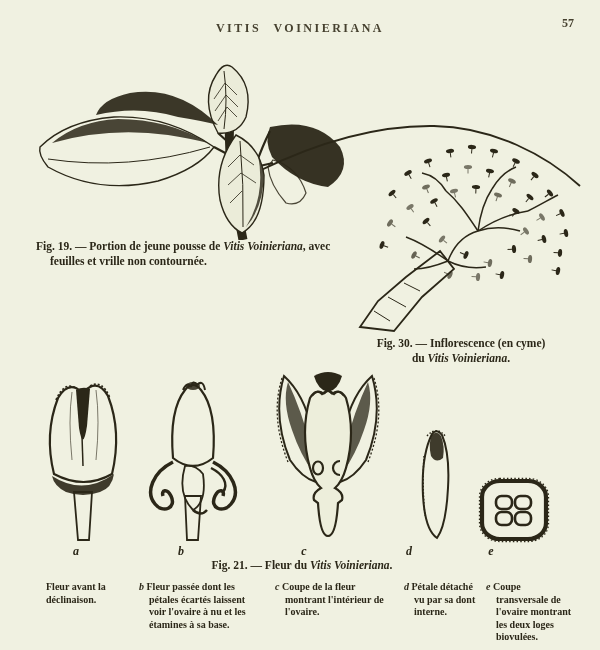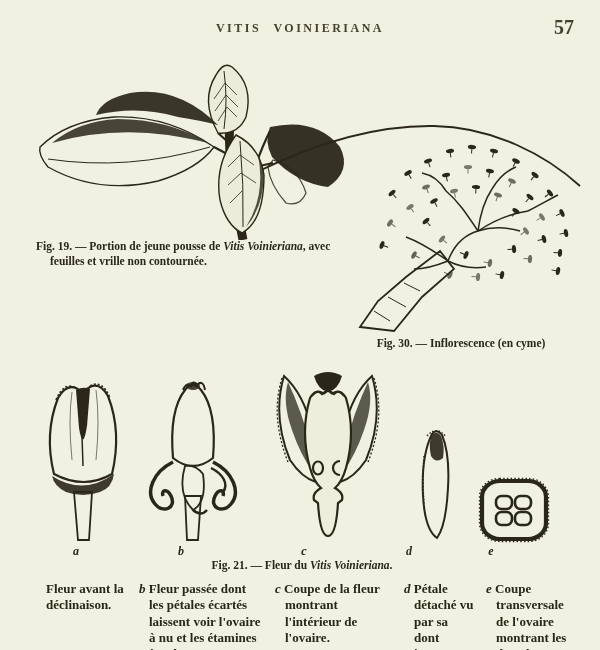--- a/index.html
+++ b/index.html
@@ -17,36 +17,36 @@
     overflow:hidden;
   }
   .abs{position:absolute;}
   
   .running-title{
     left:0;top:21px;width:600px;text-align:center;
     font-size:12px;font-weight:700;letter-spacing:2.5px;word-spacing:7px;
     color:var(--ink-soft);
   }
   .page-number{
-    right:26px;top:16px;font-size:20px;font-weight:700;color:var(--ink-soft);
+    right:26px;top:16px;font-size:12px;font-weight:700;color:var(--ink-soft);
   }
   
   .figcap{font-size:11.5px;font-weight:700;line-height:1.28;color:var(--ink);}
   .cap19{left:36px;top:239px;width:296px;padding-left:14px;text-indent:-14px;}
   .cap20{left:338px;top:336px;width:246px;text-align:center;}
   .cap21{left:0;top:558px;width:572px;text-align:center;margin-left:16px;}
   .species{font-style:italic;}
   
   .flabel{
     top:544px;font-size:12px;font-style:italic;font-weight:600;
     transform:translateX(-50%);color:var(--ink);
   }
   
   .subcap{
-    top:581px;font-size:13px;font-weight:700;line-height:1.25;
+    top:581px;font-size:10px;font-weight:700;line-height:1.25;
     color:var(--ink);padding-left:10px;text-indent:-10px;
   }
   .subcap .letr{font-style:italic;font-weight:700;}
   .subcap.noindent{padding-left:0;text-indent:0;}
   
   .s{stroke:var(--ink);fill:none;}
   .f{fill:var(--ink);}
   .leaf-light{fill:#ebecd9;stroke:var(--ink);}
   .flask{fill:#edeedb;stroke:var(--ink);}
   svg{display:block;}
@@ -186,20 +186,21 @@
     <use href="#flw" opacity="0.6" transform="translate(148,142) rotate(95)"></use>
     <use href="#flw" transform="translate(172,140) rotate(100)"></use>
     <use href="#flw" opacity="0.65" transform="translate(120,140) rotate(115)"></use>
     <use href="#flw" transform="translate(228,136) rotate(100)"></use>
     <use href="#flw" opacity="0.7" transform="translate(84,120) rotate(-62)"></use>
   </g>
 </svg>
 
 <div class="abs figcap cap20">
   <div>Fig. 30. — Inflorescence (en cyme)</div>
+  <div><span>du </span><span class="species">Vitis Voinieriana</span><span>.</span></div>
 </div>
 
 <svg class="abs" style="left:42px;top:376px" width="82" height="166" viewBox="0 0 82 166">
   <g>
     <path fill="url(#stip)" class="s" stroke-width="2.2" d="M12,98 Q2,58 16,22 Q24,8 34,12 L40,16 L48,11 Q58,6 66,20 Q80,56 70,98 Q42,114 12,98 Z"></path>
     <path class="s" opacity="0.6" stroke-width="1" d="M30,16 Q26,44 30,84"></path>
     <path class="s" opacity="0.6" stroke-width="1" d="M54,14 Q58,44 54,84"></path>
     <path class="f" d="M34,14 Q41,10 48,13 L45,50 Q41,76 37,52 Z"></path>
     <path class="s" stroke-width="1.5" d="M40,60 L41,90"></path>
     <path class="s" stroke-width="1.6" stroke-dasharray="2,2" d="M14,24 Q22,5 34,12 M48,10 Q60,3 68,22"></path>

